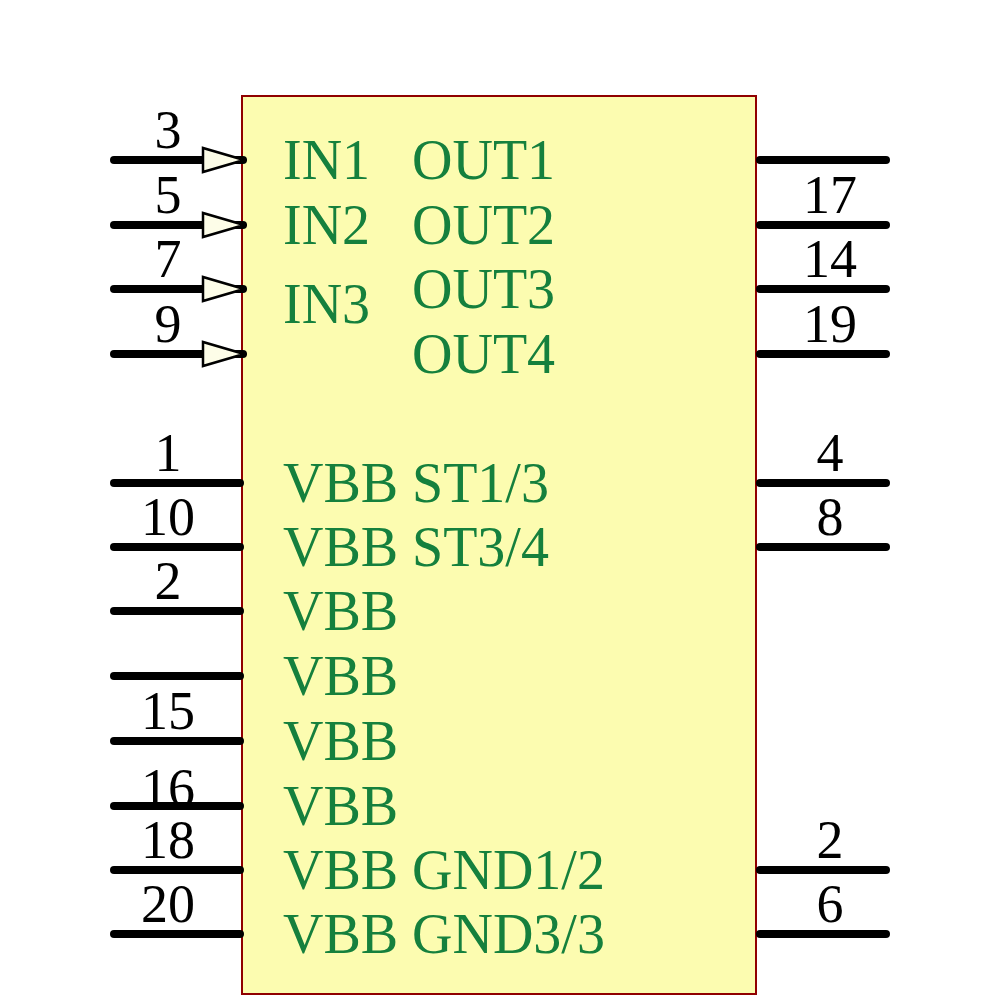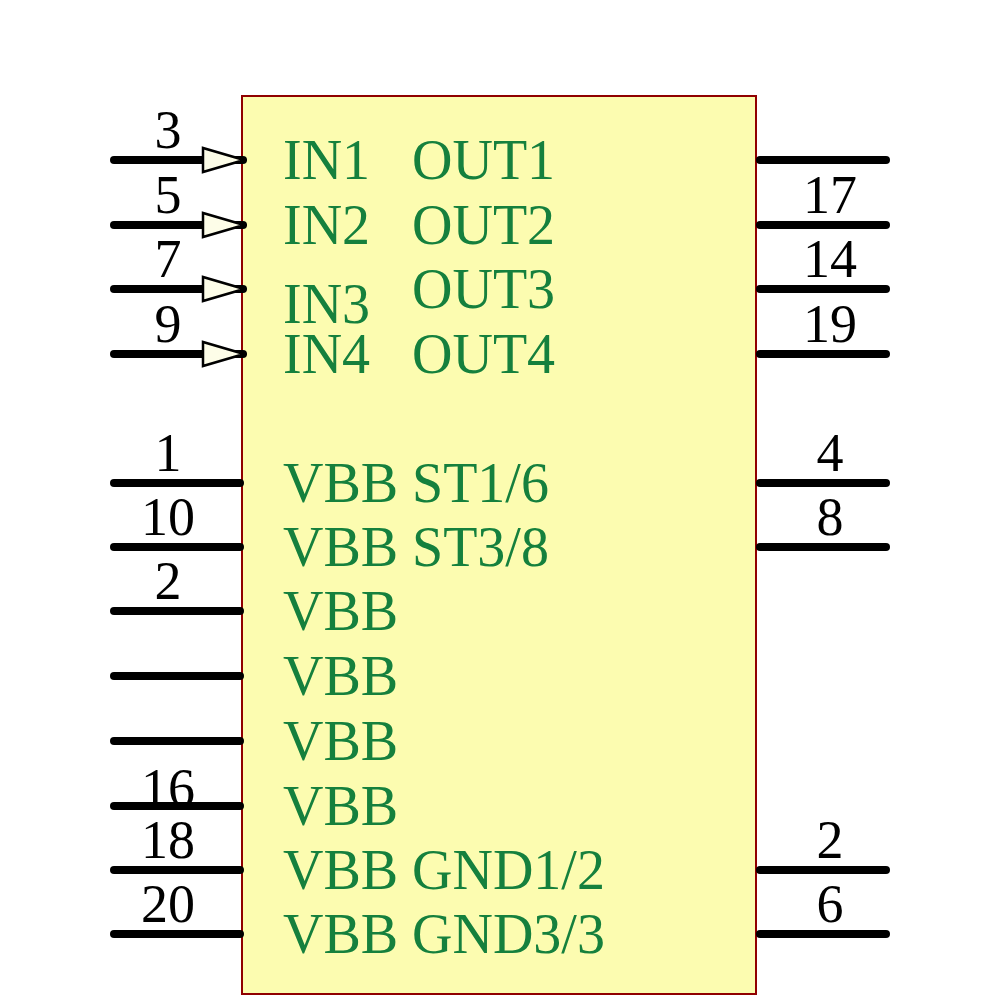--- a/index.html
+++ b/index.html
@@ -90,38 +90,38 @@
       <polygon points="2,3 2,27 43,15"></polygon>
     </svg>
   <div class="num nl" style="bottom:713px">7</div>
   <div class="lbl ll" style="top:276px">IN3</div>
 
   <div class="wire" style="left:110px;top:350px;width:137px"></div>
   <svg class="tri" style="left:201px;top:339px" viewBox="0 0 46 30">
       <polygon points="2,3 2,27 43,15"></polygon>
     </svg>
   <div class="num nl" style="bottom:648px">9</div>
-  <div class="lbl ll" style="top:326px">IN4</div>
 
   <div class="wire" style="left:110px;top:479px;width:134px"></div>
   <div class="num nl" style="bottom:519px">1</div>
   <div class="lbl ll" style="top:455px">VBB</div>
 
   <div class="wire" style="left:110px;top:543px;width:134px"></div>
   <div class="num nl" style="bottom:455px">10</div>
   <div class="lbl ll" style="top:519px">VBB</div>
 
   <div class="wire" style="left:110px;top:607px;width:134px"></div>
   <div class="num nl" style="bottom:391px">2</div>
   <div class="lbl ll" style="top:583px">VBB</div>
 
   <div class="wire" style="left:110px;top:672px;width:134px"></div>
   <div class="lbl ll" style="top:648px">VBB</div>
 
   <div class="wire" style="left:110px;top:737px;width:134px"></div>
+  <div class="num nl" style="bottom:261px">15</div>
   <div class="lbl ll" style="top:713px">VBB</div>
 
   <div class="wire" style="left:110px;top:802px;width:134px"></div>
   <div class="num nl" style="bottom:184px">16</div>
   <div class="lbl ll" style="top:778px">VBB</div>
 
   <div class="wire" style="left:110px;top:866px;width:134px"></div>
   <div class="num nl" style="bottom:132px">18</div>
   <div class="lbl ll" style="top:842px">VBB</div>
 
@@ -139,25 +139,25 @@
   <div class="wire" style="left:756px;top:285px;width:134px"></div>
   <div class="num nr" style="bottom:713px">14</div>
   <div class="lbl lr" style="top:261px">OUT3</div>
 
   <div class="wire" style="left:756px;top:350px;width:134px"></div>
   <div class="num nr" style="bottom:648px">19</div>
   <div class="lbl lr" style="top:326px">OUT4</div>
 
   <div class="wire" style="left:756px;top:479px;width:134px"></div>
   <div class="num nr" style="bottom:519px">4</div>
-  <div class="lbl lr" style="top:455px">ST1/6</div>
+  <div class="lbl lr" style="top:455px">ST1/3</div>
 
   <div class="wire" style="left:756px;top:543px;width:134px"></div>
   <div class="num nr" style="bottom:455px">8</div>
-  <div class="lbl lr" style="top:519px">ST3/8</div>
+  <div class="lbl lr" style="top:519px">ST3/4</div>
 
   <div class="wire" style="left:756px;top:866px;width:134px"></div>
   <div class="num nr" style="bottom:132px">2</div>
   <div class="lbl lr" style="top:842px">GND1/2</div>
 
   <div class="wire" style="left:756px;top:930px;width:134px"></div>
   <div class="num nr" style="bottom:68px">6</div>
   <div class="lbl lr" style="top:906px">GND3/3</div>
 
 </div>

